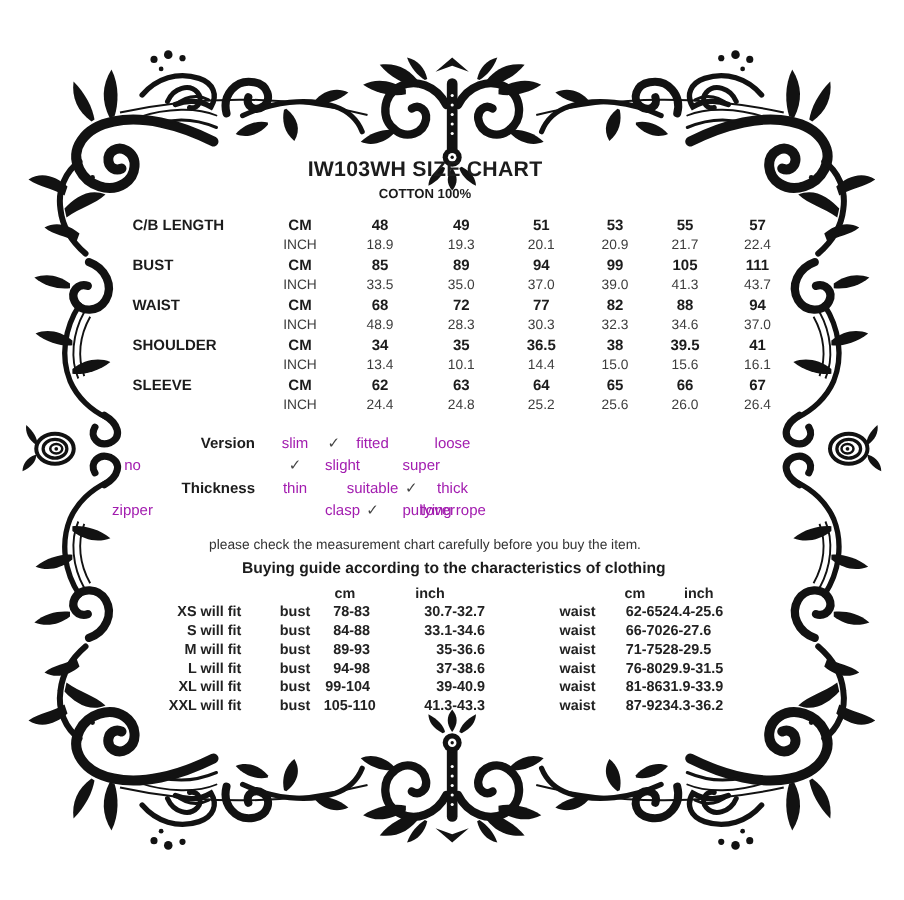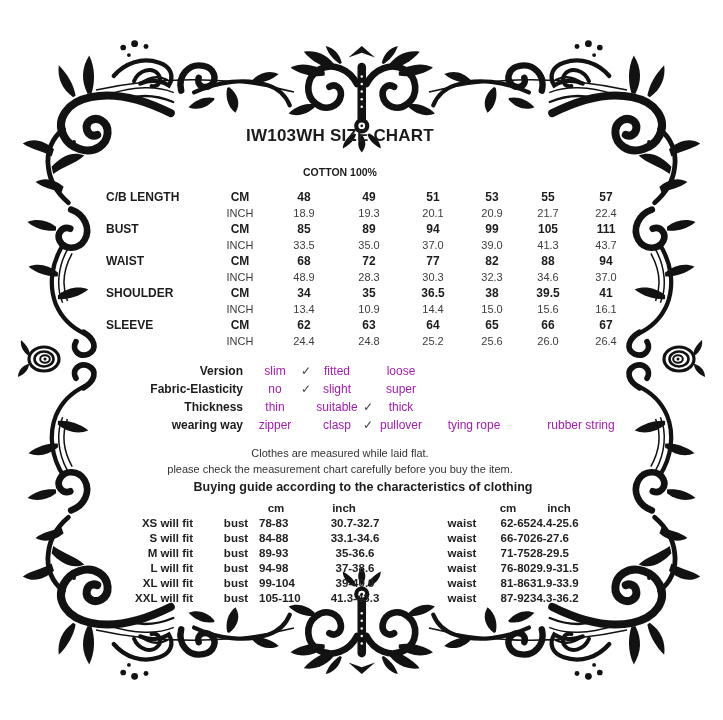--- a/index.html
+++ b/index.html
@@ -6,48 +6,48 @@
   html, body { width: 723px; height: 720px; background: #ffffff; }
   .page {
     position: relative; width: 723px; height: 720px; overflow: hidden;
     background: #ffffff; color: #1c1c1c;
     font-family: "Liberation Sans", sans-serif;
   }
   .border-svg { position: absolute; left: 0; top: 0; width: 723px; height: 720px; pointer-events: none; }
   .content { position: absolute; left: 0; top: 126px; width: 680px; }
 
   .title { text-align: center; font-size: 17px; font-weight: bold; letter-spacing: 0.2px; line-height: 20px; }
-  .subtitle { text-align: center; font-size: 10.5px; font-weight: bold; margin-top: 20px; line-height: 13px; }
+  .subtitle { text-align: center; font-size: 10.5px; font-weight: bold; margin-top: 3px; line-height: 13px; }
 
   
   .size-table { width: 540px; margin: 10px 0 0 96px; font-size: 12px; }
   .st-row { display: grid; grid-template-columns: 112px 64px 64px 66px 62px 56px 56px 60px; height: 16px; line-height: 16px; }
   .st-cell { text-align: center; font-weight: bold; white-space: nowrap; }
   .st-cell.label { text-align: left; padding-left: 10px; }
   .st-body .st-row:nth-of-type(even) .st-cell { font-weight: normal; font-size: 11px; color: #3c3c3c; }
 
   
-  .attrs { margin-top: 13px; font-size: 12px; padding-left: 39px; }
+  .attrs { margin-top: 13px; font-size: 12px; }
   .attr-row { display: grid; grid-template-columns: 212px 48px 14px 48px 14px 52px 94px 120px; height: 18px; line-height: 18px; }
   .attr-label { font-weight: bold; text-align: right; padding-right: 8px; white-space: nowrap; }
   .attr-cell { text-align: center; color: #a21caf; white-space: nowrap; }
   .attr-cell.chk { color: #444444; }
 
   
   .notes { margin-top: 11px; text-align: center; font-size: 11px; color: #333333; line-height: 16px; }
   .bg-title { text-align: center; font-size: 12.5px; font-weight: bold; margin-top: 2px; line-height: 16px; color: #1c1c1c; margin-left: 46px; }
 
   
   .bg-table { margin: 5px 0 0 73px; font-size: 11.5px; font-weight: bold; color: #222222; }
   .bg-row { display: grid; grid-template-columns: 120px 23px 40px 40px 4px 88px 50px 48px 44px 58px; height: 15px; line-height: 15px; }
   .bg-row > div { white-space: nowrap; }
   .bg-size { text-align: right; }
   .bg-c { text-align: center; }
-  .col-cm1 { text-align: left; padding-left: 3px; }
-  .col-inch1 { text-align: center; padding-left: 22px; }
+  .col-cm1 { text-align: right; padding-left: 3px; }
+  .col-inch1 { text-align: right; padding-left: 22px; }
   .col-cm2 { text-align: right; padding-left: 6px; }
   .col-inch2 { text-align: left; }
   .bg-head { height: 16px; line-height: 16px; }
 </style>
 </head>
 <body>
 
 <div class="page">
 
   <svg class="border-svg" viewBox="0 0 723 720" xmlns="http://www.w3.org/2000/svg">
@@ -233,21 +233,21 @@
             <div class="st-cell">36.5</div>
             <div class="st-cell">38</div>
             <div class="st-cell">39.5</div>
             <div class="st-cell">41</div>
           </div>
 
           <div class="st-row">
             <div class="st-cell label"></div>
             <div class="st-cell">INCH</div>
             <div class="st-cell">13.4</div>
-            <div class="st-cell">10.9</div>
+            <div class="st-cell">10.1</div>
             <div class="st-cell">14.4</div>
             <div class="st-cell">15.0</div>
             <div class="st-cell">15.6</div>
             <div class="st-cell">16.1</div>
           </div>
 
           <div class="st-row">
             <div class="st-cell label">SLEEVE</div>
             <div class="st-cell">CM</div>
             <div class="st-cell">62</div>
@@ -278,21 +278,20 @@
           <div class="attr-cell">slim</div>
           <div class="attr-cell chk">✓</div>
           <div class="attr-cell">fitted</div>
           <div class="attr-cell chk"></div>
           <div class="attr-cell">loose</div>
           <div class="attr-cell"></div>
           <div class="attr-cell"></div>
         </div>
 
         <div class="attr-row">
-          <div class="attr-label">Fabric-Elasticity</div>
           <div class="attr-cell">no</div>
           <div class="attr-cell chk">✓</div>
           <div class="attr-cell">slight</div>
           <div class="attr-cell chk"></div>
           <div class="attr-cell">super</div>
           <div class="attr-cell"></div>
           <div class="attr-cell"></div>
         </div>
 
         <div class="attr-row">
@@ -300,33 +299,30 @@
           <div class="attr-cell">thin</div>
           <div class="attr-cell chk"></div>
           <div class="attr-cell">suitable</div>
           <div class="attr-cell chk">✓</div>
           <div class="attr-cell">thick</div>
           <div class="attr-cell"></div>
           <div class="attr-cell"></div>
         </div>
 
         <div class="attr-row">
-          <div class="attr-label">wearing way</div>
           <div class="attr-cell">zipper</div>
           <div class="attr-cell chk"></div>
           <div class="attr-cell">clasp</div>
           <div class="attr-cell chk">✓</div>
           <div class="attr-cell">pullover</div>
           <div class="attr-cell">tying rope</div>
-          <div class="attr-cell">rubber string</div>
         </div>
       </div>
 
     <div class="notes">
-      <div>Clothes are measured while laid flat.</div>
       <div>please check the measurement chart carefully before you buy the item.</div>
     </div>
     <div class="bg-title">Buying guide according to the characteristics of clothing</div>
 
     <div class="bg-table">
       <div class="bg-row bg-head">
         <div></div>
         <div></div>
         <div></div>
         <div class="bg-c">cm</div>

